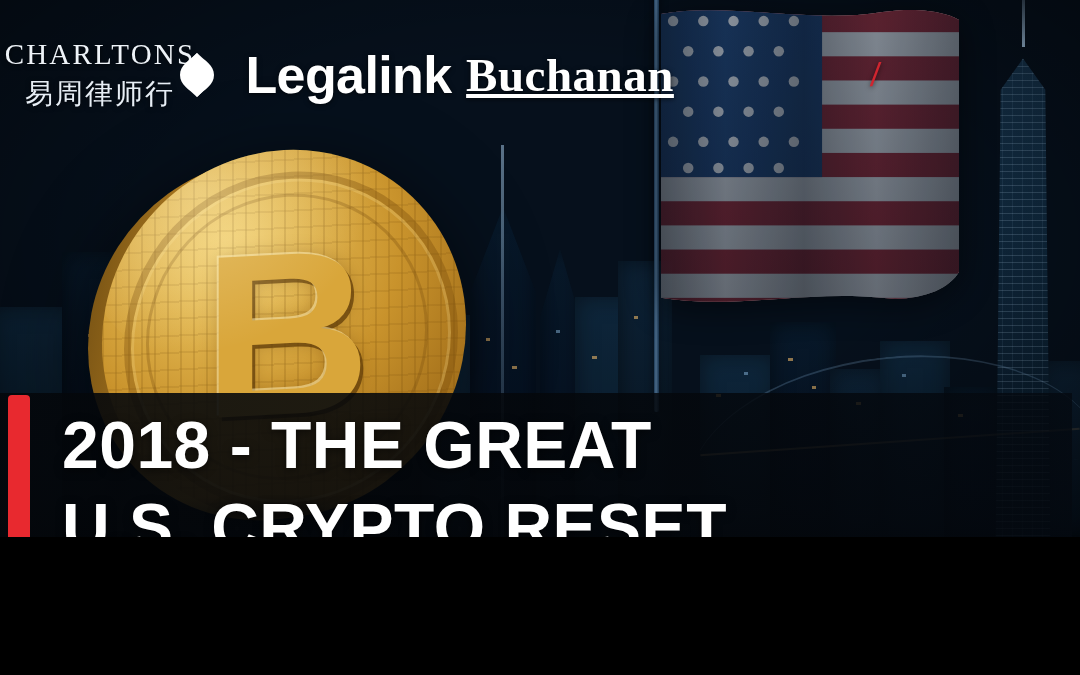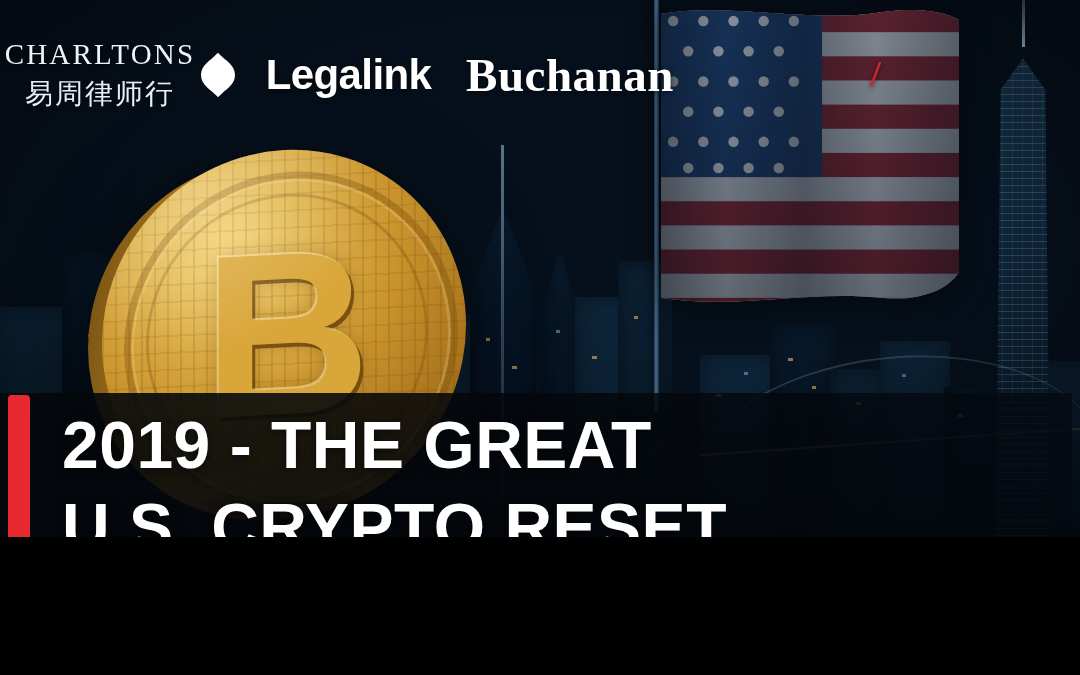--- a/index.html
+++ b/index.html
@@ -180,25 +180,25 @@
   }
   .charltons-cn{
     font-size:28px;letter-spacing:2px;color:#e7eef5;
     font-family:"DejaVu Sans",sans-serif;
   }
 
   .logo-legalink{
     width:230px;flex:0 0 230px;gap:13px;
   }
   .legalink-word{
-    font-size:42px;font-weight:bold;letter-spacing:-.6px;color:#fff;margin-left:16px;
+    font-size:52px;font-weight:bold;letter-spacing:-.6px;color:#fff;margin-left:16px;
   }
   .legalink-mark{width:38px;height:46px;flex:0 0 38px;}
 
-  .logo-buchanan{width:280px;flex:0 0 280px;}
+  .logo-buchanan{width:280px;flex:0 0 280px;text-decoration:underline;}
   .buchanan-word{
     font-family:"Liberation Serif",serif;
     font-size:47px;font-weight:bold;letter-spacing:.5px;color:#fff;
   }
 
   .logo-carter{width:330px;flex:0 0 330px;}
   .carter-word{
     font-size:33px;font-weight:400;letter-spacing:.5px;color:#f2f6fa;
     display:flex;align-items:baseline;
   }
@@ -421,16 +421,16 @@
     <div class="logo logo-carter">
       <span class="carter-word">
         <span class="carter-slash">/</span>
       </span>
     </div>
 
   </div>
 
   <div class="title-band"></div>
   <div class="accent-bar"></div>
-  <div class="title-text">2019 - THE GREAT
+  <div class="title-text">2018 - THE GREAT
 U.S. CRYPTO RESET</div>
 
 </div>
 
 </body></html>

